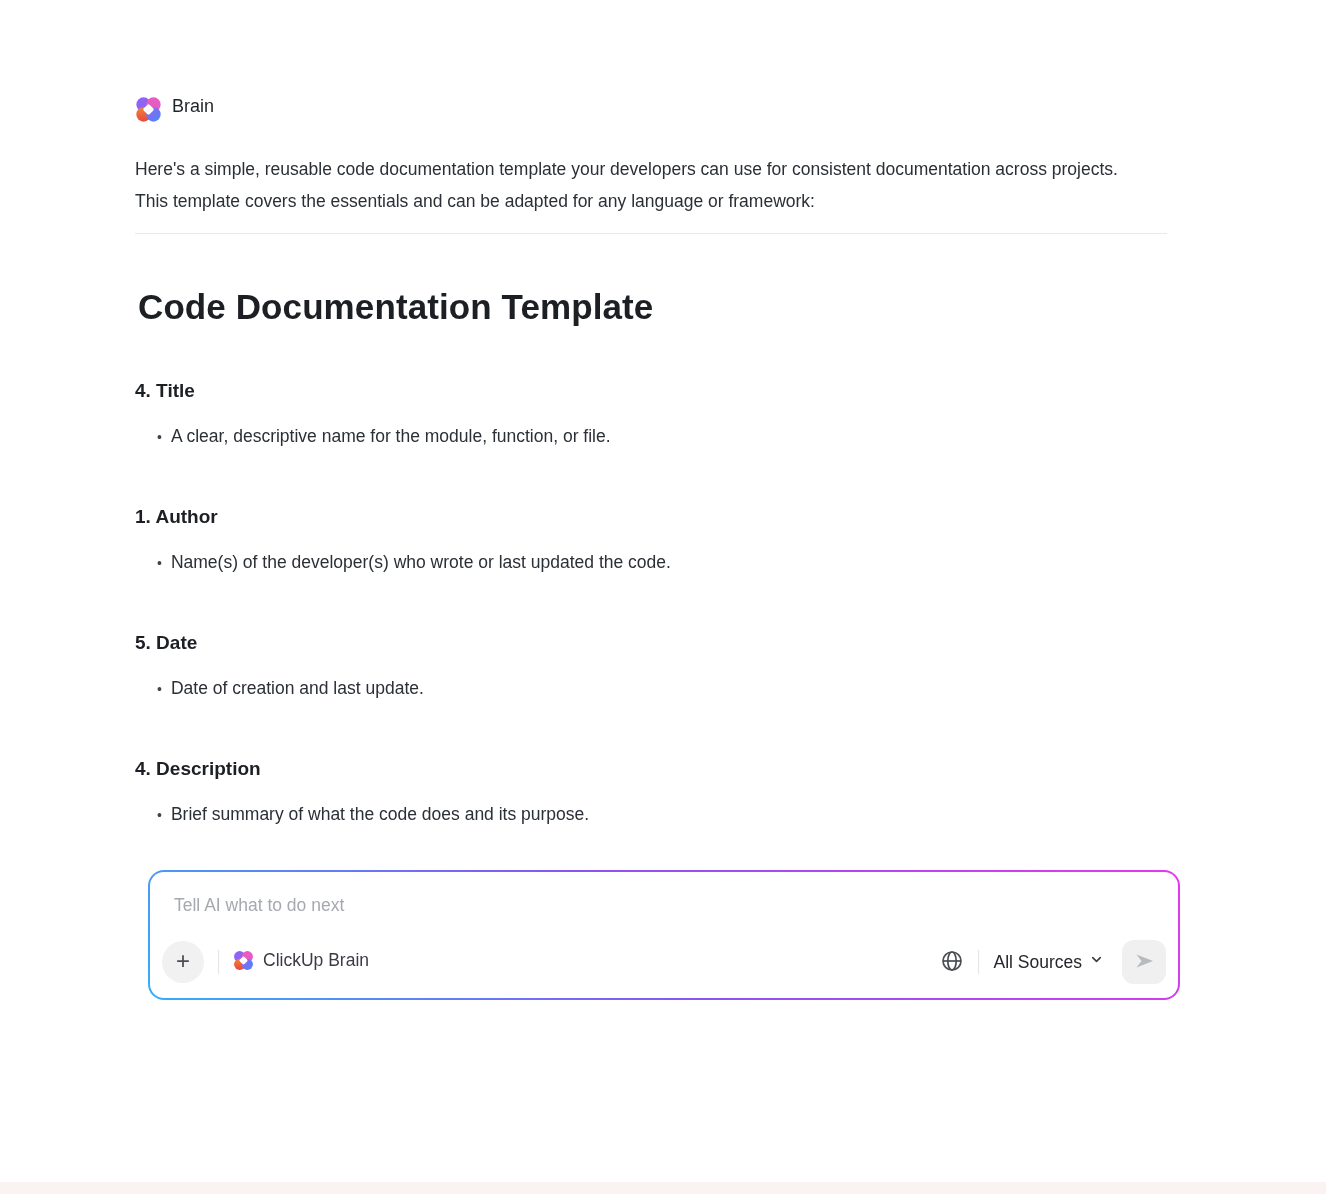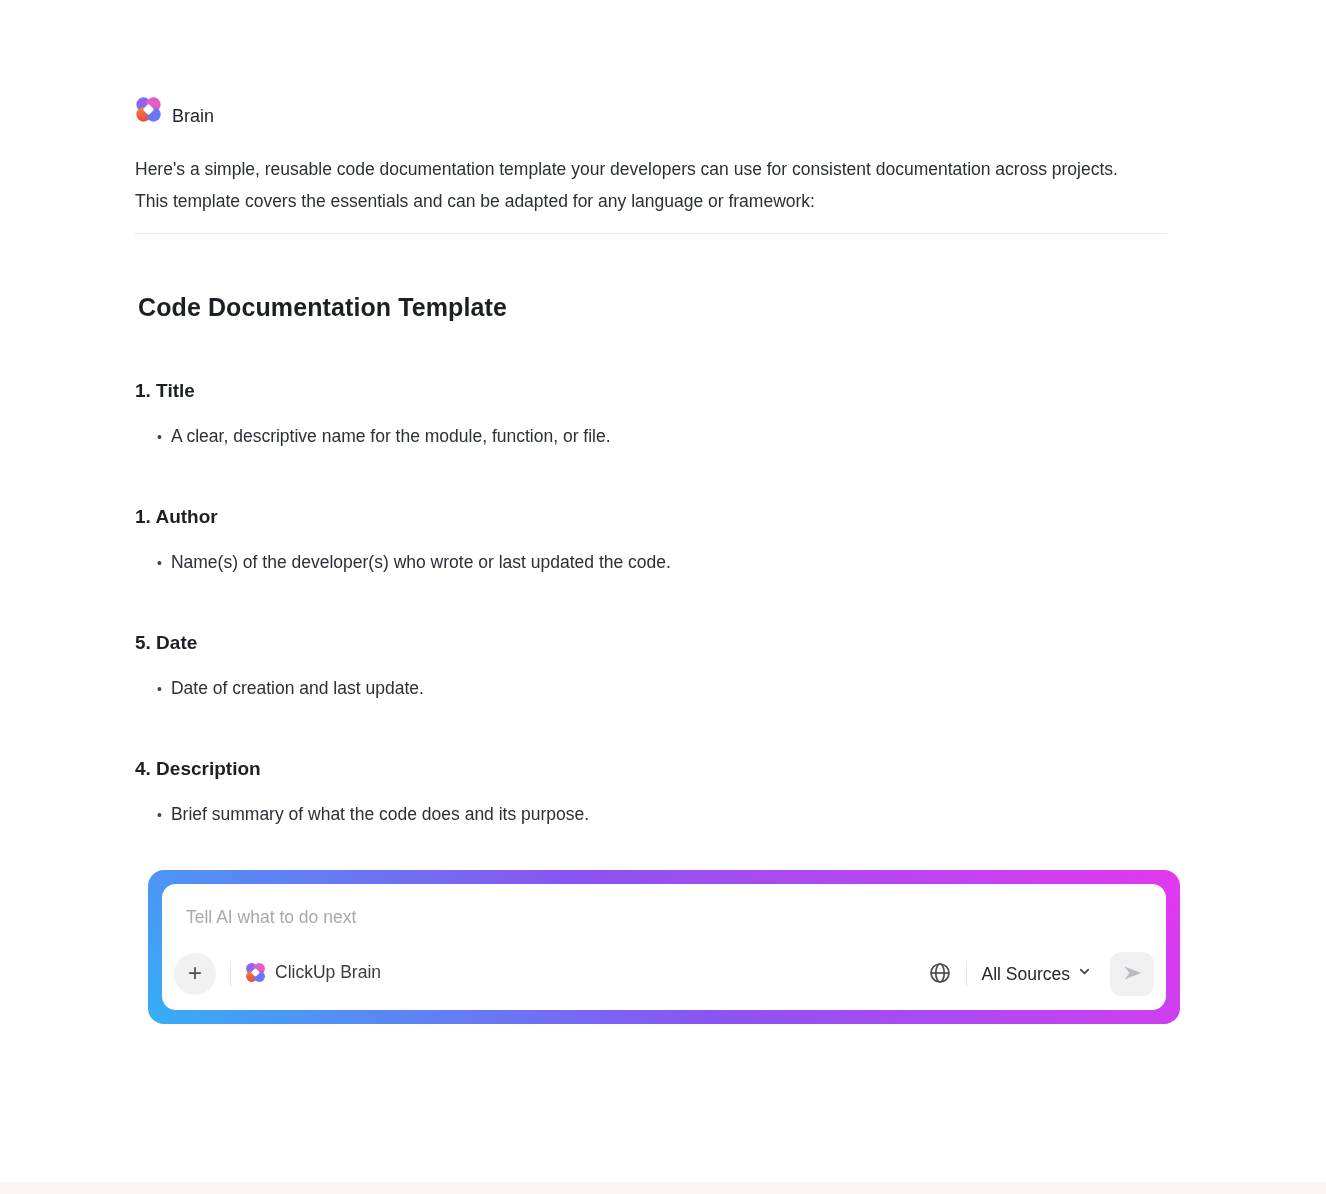--- a/index.html
+++ b/index.html
@@ -19,42 +19,42 @@
     background: #f7f7f8;
     border-radius: 16px;
     padding: 14px 20px;
     max-width: 884px;
     font-size: 17px;
     line-height: 30px;
     color: #24262b;
   }
 
   
-  .assistant-header { display: flex; align-items: flex-end; gap: 10px; margin-top: 96px; }
+  .assistant-header { display: flex; align-items: flex-start; gap: 10px; margin-top: 96px; }
   .assistant-header .brain-name { font-size: 18px; font-weight: 500; color: #1f2329; }
   .clover { display: inline-block; }
 
   
   .intro { margin-top: 26px; font-size: 17.5px; line-height: 32px; color: #2b2f36; max-width: 1020px; }
 
   .divider { border: none; border-top: 1px solid #e9e9ea; margin-top: 16px; width: 1032px; }
 
   
-  .doc-title { margin: 56px 0 0 3px; font-size: 25px; line-height: 34px; font-weight: 700; color: #1c1f24; letter-spacing: 0.1px; }
+  .doc-title { margin: 56px 0 0 3px; font-size: 35px; line-height: 34px; font-weight: 700; color: #1c1f24; letter-spacing: 0.1px; }
   .doc-section { margin-top: 56px; }
   .doc-section h3 { font-size: 19px; line-height: 22px; font-weight: 700; color: #1c1f24; }
   .bullet-line { display: flex; align-items: baseline; margin-top: 21px; padding-left: 22px; font-size: 17.5px; line-height: 26px; color: #2b2f36; }
   .bullet-dot { font-size: 14px; margin-right: 9px; color: #3f434a; }
 
   
   .composer-outer {
     width: 1032px;
     margin: 42px 0 0 148px;
     border-radius: 16px;
-    padding: 14px;
+    padding: 2px;
     background: linear-gradient(45deg, #35aef7 0%, #8a54f2 48%, #e438ef 100%);
   }
   .composer-inner {
     background: #ffffff;
     border-radius: 14px;
     padding: 20px 12px 14px 12px;
   }
   .composer-input {
     display: block;
     width: 960px;
@@ -123,21 +123,21 @@
     <span class="brain-name">Brain</span>
   </div>
 
   <p class="intro">Here's a simple, reusable code documentation template your developers can use for consistent documentation across projects. This template covers the essentials and can be adapted for any language or framework:</p>
 
   <hr class="divider">
 
   <h1 class="doc-title">Code Documentation Template</h1>
 
   <div class="doc-section">
-    <h3>1. Title</h3>
+    <h3>4. Title</h3>
     <div class="bullet-line">
       <span class="bullet-dot">•</span>
       <span>A clear, descriptive name for the module, function, or file.</span>
     </div>
   </div>
 
   <div class="doc-section">
     <h3>1. Author</h3>
     <div class="bullet-line">
       <span class="bullet-dot">•</span>

